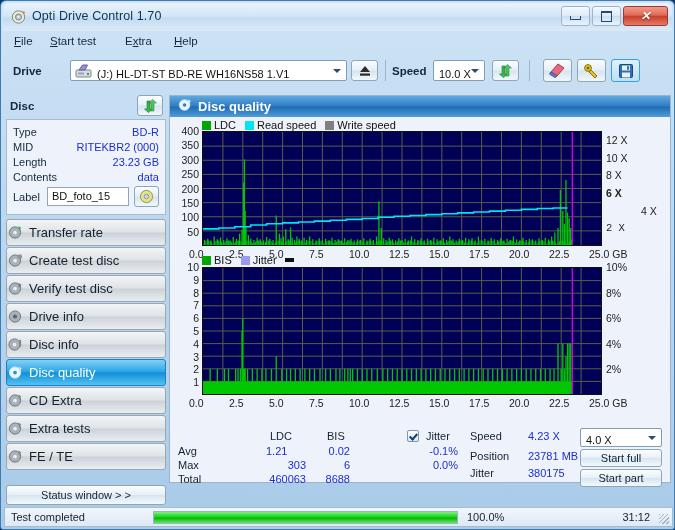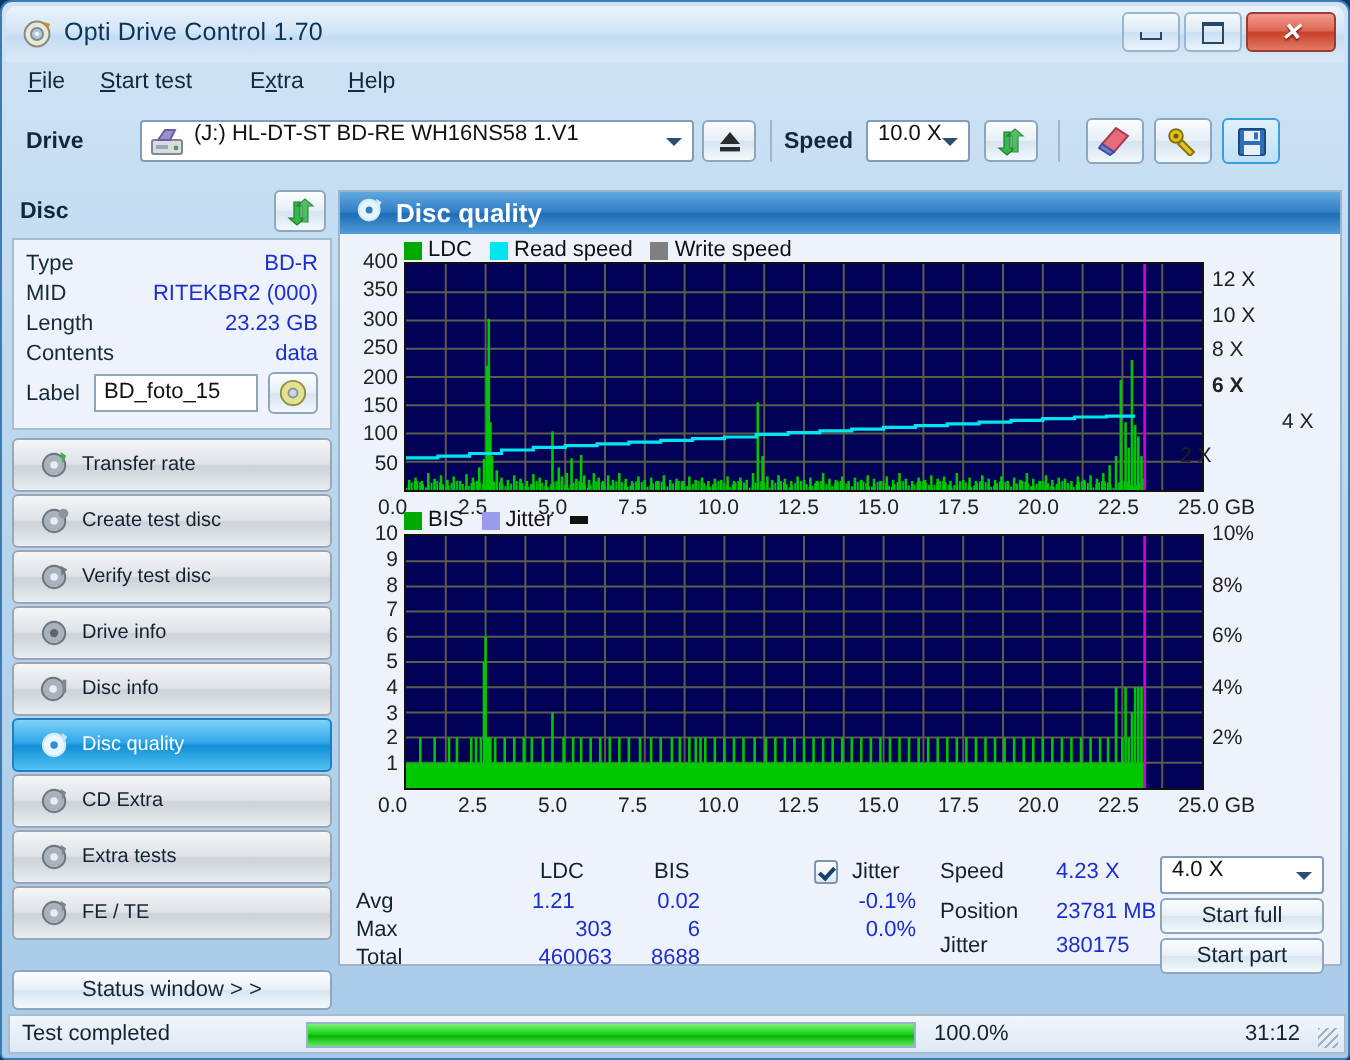--- a/index.html
+++ b/index.html
@@ -23,37 +23,37 @@
   .wb .gmax{width:9px;height:8px;border:1px solid #27486a;border-top-width:2px;}
   .wb .gx{color:#fff;font-size:12px;font-weight:bold;text-shadow:0 1px 1px #7b1d12;line-height:1;}
   
   .menubar{position:absolute;left:3px;top:30px;width:667px;height:20px;}
   .menubar .mi{position:absolute;top:2px;font-size:11.5px;color:#13293d;padding:2px 4px;}
   .menubar .mi u{text-decoration:underline;}
   
   .toolbar{position:absolute;left:3px;top:52px;width:667px;height:38px;}
   .lbl-bold{font-weight:bold;font-size:11.5px;color:#11283c;}
   .combo{border:1px solid #7e9db8;border-radius:2px;background:#fff;box-sizing:border-box;
-         display:flex;align-items:flex-start;font-size:11px;color:#111;position:relative;}
+         display:flex;align-items:flex-end;font-size:11px;color:#111;position:relative;}
   .combo .arrow{position:absolute;right:5px;top:50%;transform:translateY(-50%);
          width:0;height:0;border-left:4px solid transparent;border-right:4px solid transparent;border-top:4px solid #2b4d6e;}
   .btn3d{border:1px solid #8ea6bb;border-radius:3px;
          background:linear-gradient(180deg,#fbfdfe 0%,#e6eff7 48%,#d5e4f0 52%,#f2f8fc 100%);
          display:flex;align-items:center;justify-content:center;box-sizing:border-box;}
   .sep{width:1px;background:#9fb4c6;}
   .discbar{position:absolute;left:5px;top:94px;width:160px;height:22px;}
   .discinfo{position:absolute;left:5px;top:118px;width:160px;height:96px;
       background:#eef2fb;border:1px solid #a8bcd0;box-sizing:border-box;}
   .di-row{position:absolute;left:6px;width:148px;height:14px;font-size:11px;}
   .di-k{position:absolute;left:0;color:#15293d;}
   .di-v{position:absolute;right:2px;color:#1b2fd0;text-align:right;}
   .tabs{position:absolute;left:5px;top:218px;width:160px;}
   .tab{height:27px;margin-bottom:1px;border:1px solid #9aa7b3;border-radius:3px;box-sizing:border-box;
        background:linear-gradient(180deg,#f3f5f7 0%,#dfe3e7 48%,#ccd2d8 52%,#e9edf1 100%);
-       display:flex;align-items:center;padding-left:13px;font-size:10px;color:#14222e;}
+       display:flex;align-items:center;padding-left:1px;font-size:13px;color:#14222e;}
   .tab.sel{border:1px solid #1f7fc0;color:#fff;
        background:linear-gradient(180deg,#7fd2f5 0%,#31a7e8 45%,#128fd8 52%,#54c2f2 100%);}
   .tab .ic{width:15px;height:15px;margin-right:6px;flex:0 0 auto;}
   .statusbtn{position:absolute;left:5px;top:484px;width:160px;height:20px;font-size:11px;color:#13222f;}
   
   .main{position:absolute;left:168px;top:94px;width:502px;height:388px;
         background:#eef2fb;border:1px solid #9db4cb;box-sizing:border-box;}
   .mainhdr{position:absolute;left:0;top:0;width:100%;height:21px;
        background:linear-gradient(180deg,#5fa8e0 0%,#2f7dc4 48%,#1f6cb4 52%,#4f9ddb 100%);
        display:flex;align-items:center;color:#fff;font-weight:bold;font-size:13px;}
@@ -733,21 +733,21 @@
         <span class="ax" style="left: 2px; width: 27px; text-align: right; top: 129.625px;">50</span>
         <span class="ax" style="left: 2px; width: 27px; text-align: right; top: 115.25px;">100</span>
         <span class="ax" style="left: 2px; width: 27px; text-align: right; top: 100.875px;">150</span>
         <span class="ax" style="left: 2px; width: 27px; text-align: right; top: 86.5px;">200</span>
         <span class="ax" style="left: 2px; width: 27px; text-align: right; top: 72.125px;">250</span>
         <span class="ax" style="left: 2px; width: 27px; text-align: right; top: 57.75px;">300</span>
         <span class="ax" style="left: 2px; width: 27px; text-align: right; top: 43.375px;">350</span>
         <span class="ax" style="left: 2px; width: 27px; text-align: right; top: 29px;">400</span>
       </div>
     <div id="ax1y2">
-        <span class="ax" style="left: 420px; top: 126.308px;">2 X</span>
+        <span class="ax" style="left: 436px; top: 126.308px; font-family: Liberation Mono, monospace;">2 X</span>
         <span class="ax" style="left: 436px; top: 108.615px; margin-left: 35px;">4 X</span>
         <span class="ax" style="left: 436px; top: 90.9231px; font-weight: bold;">6 X</span>
         <span class="ax" style="left: 436px; top: 73.2308px;">8 X</span>
         <span class="ax" style="left: 436px; top: 55.5385px;">10 X</span>
         <span class="ax" style="left: 436px; top: 37.8462px;">12 X</span>
       </div>
     <div id="ax1x">
         <span class="ax" style="left: 19px; top: 152px;">0.0</span>
         <span class="ax" style="left: 59px; top: 152px;">2.5</span>
         <span class="ax" style="left: 99px; top: 152px;">5.0</span>

